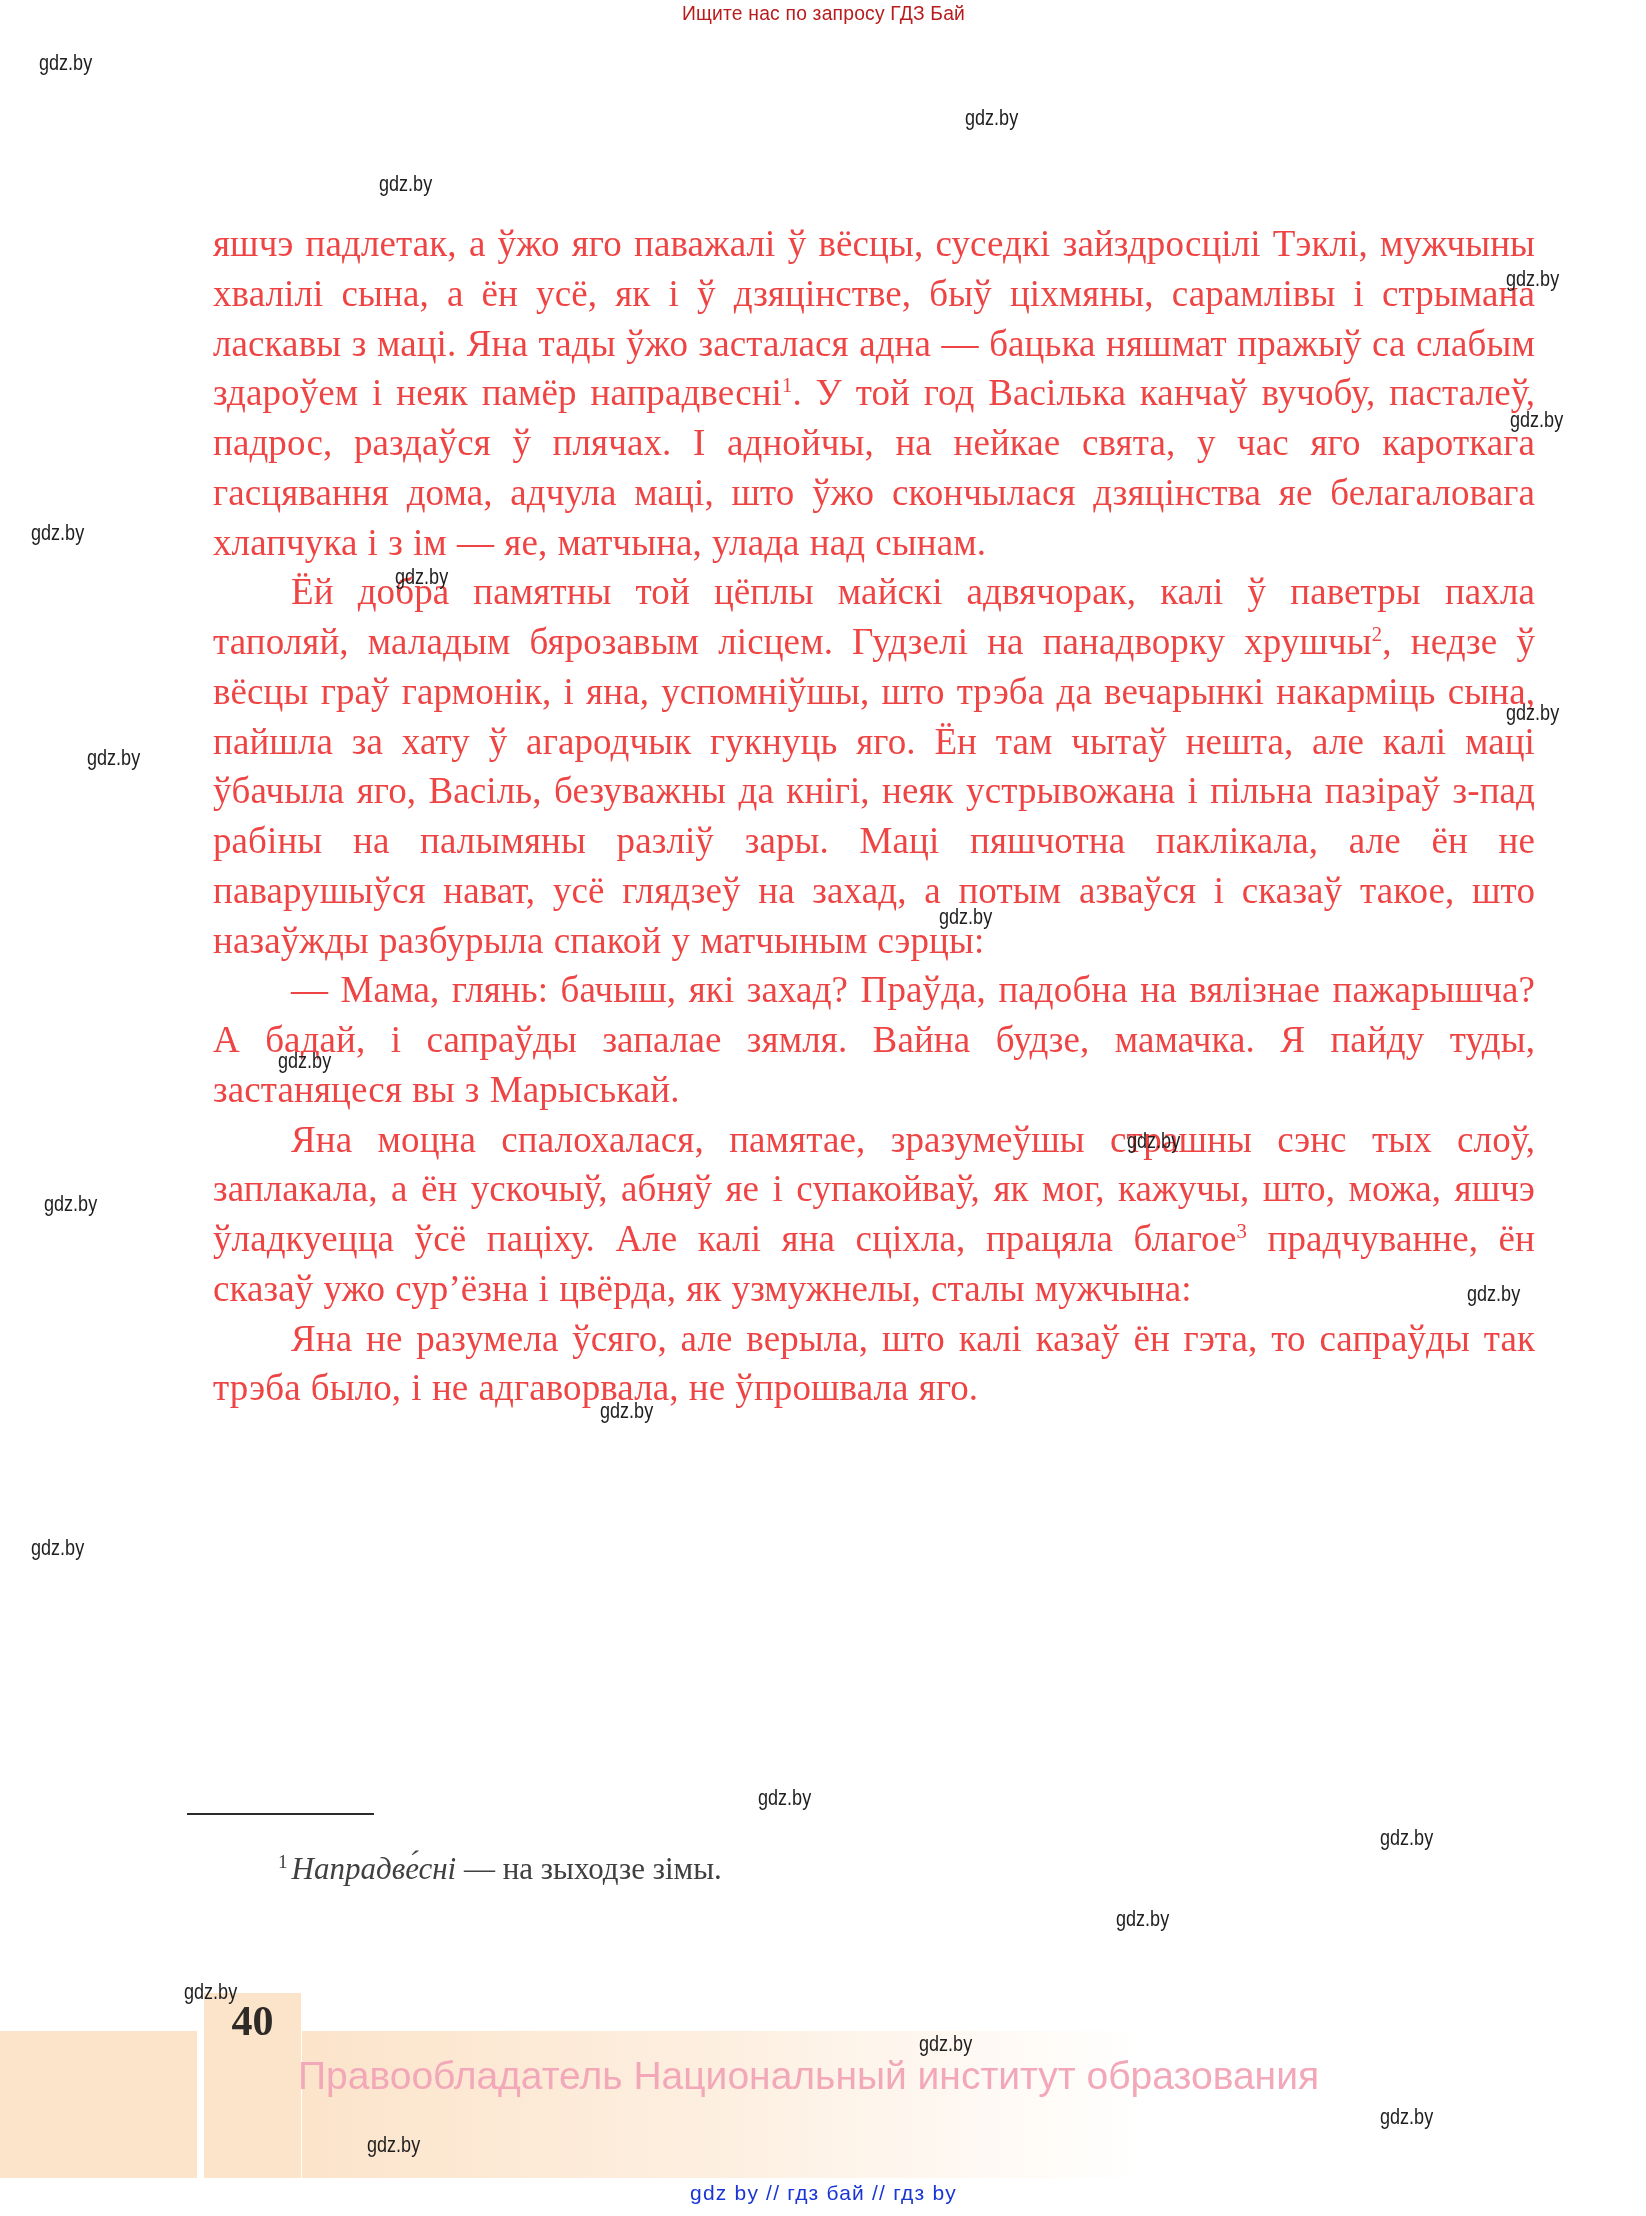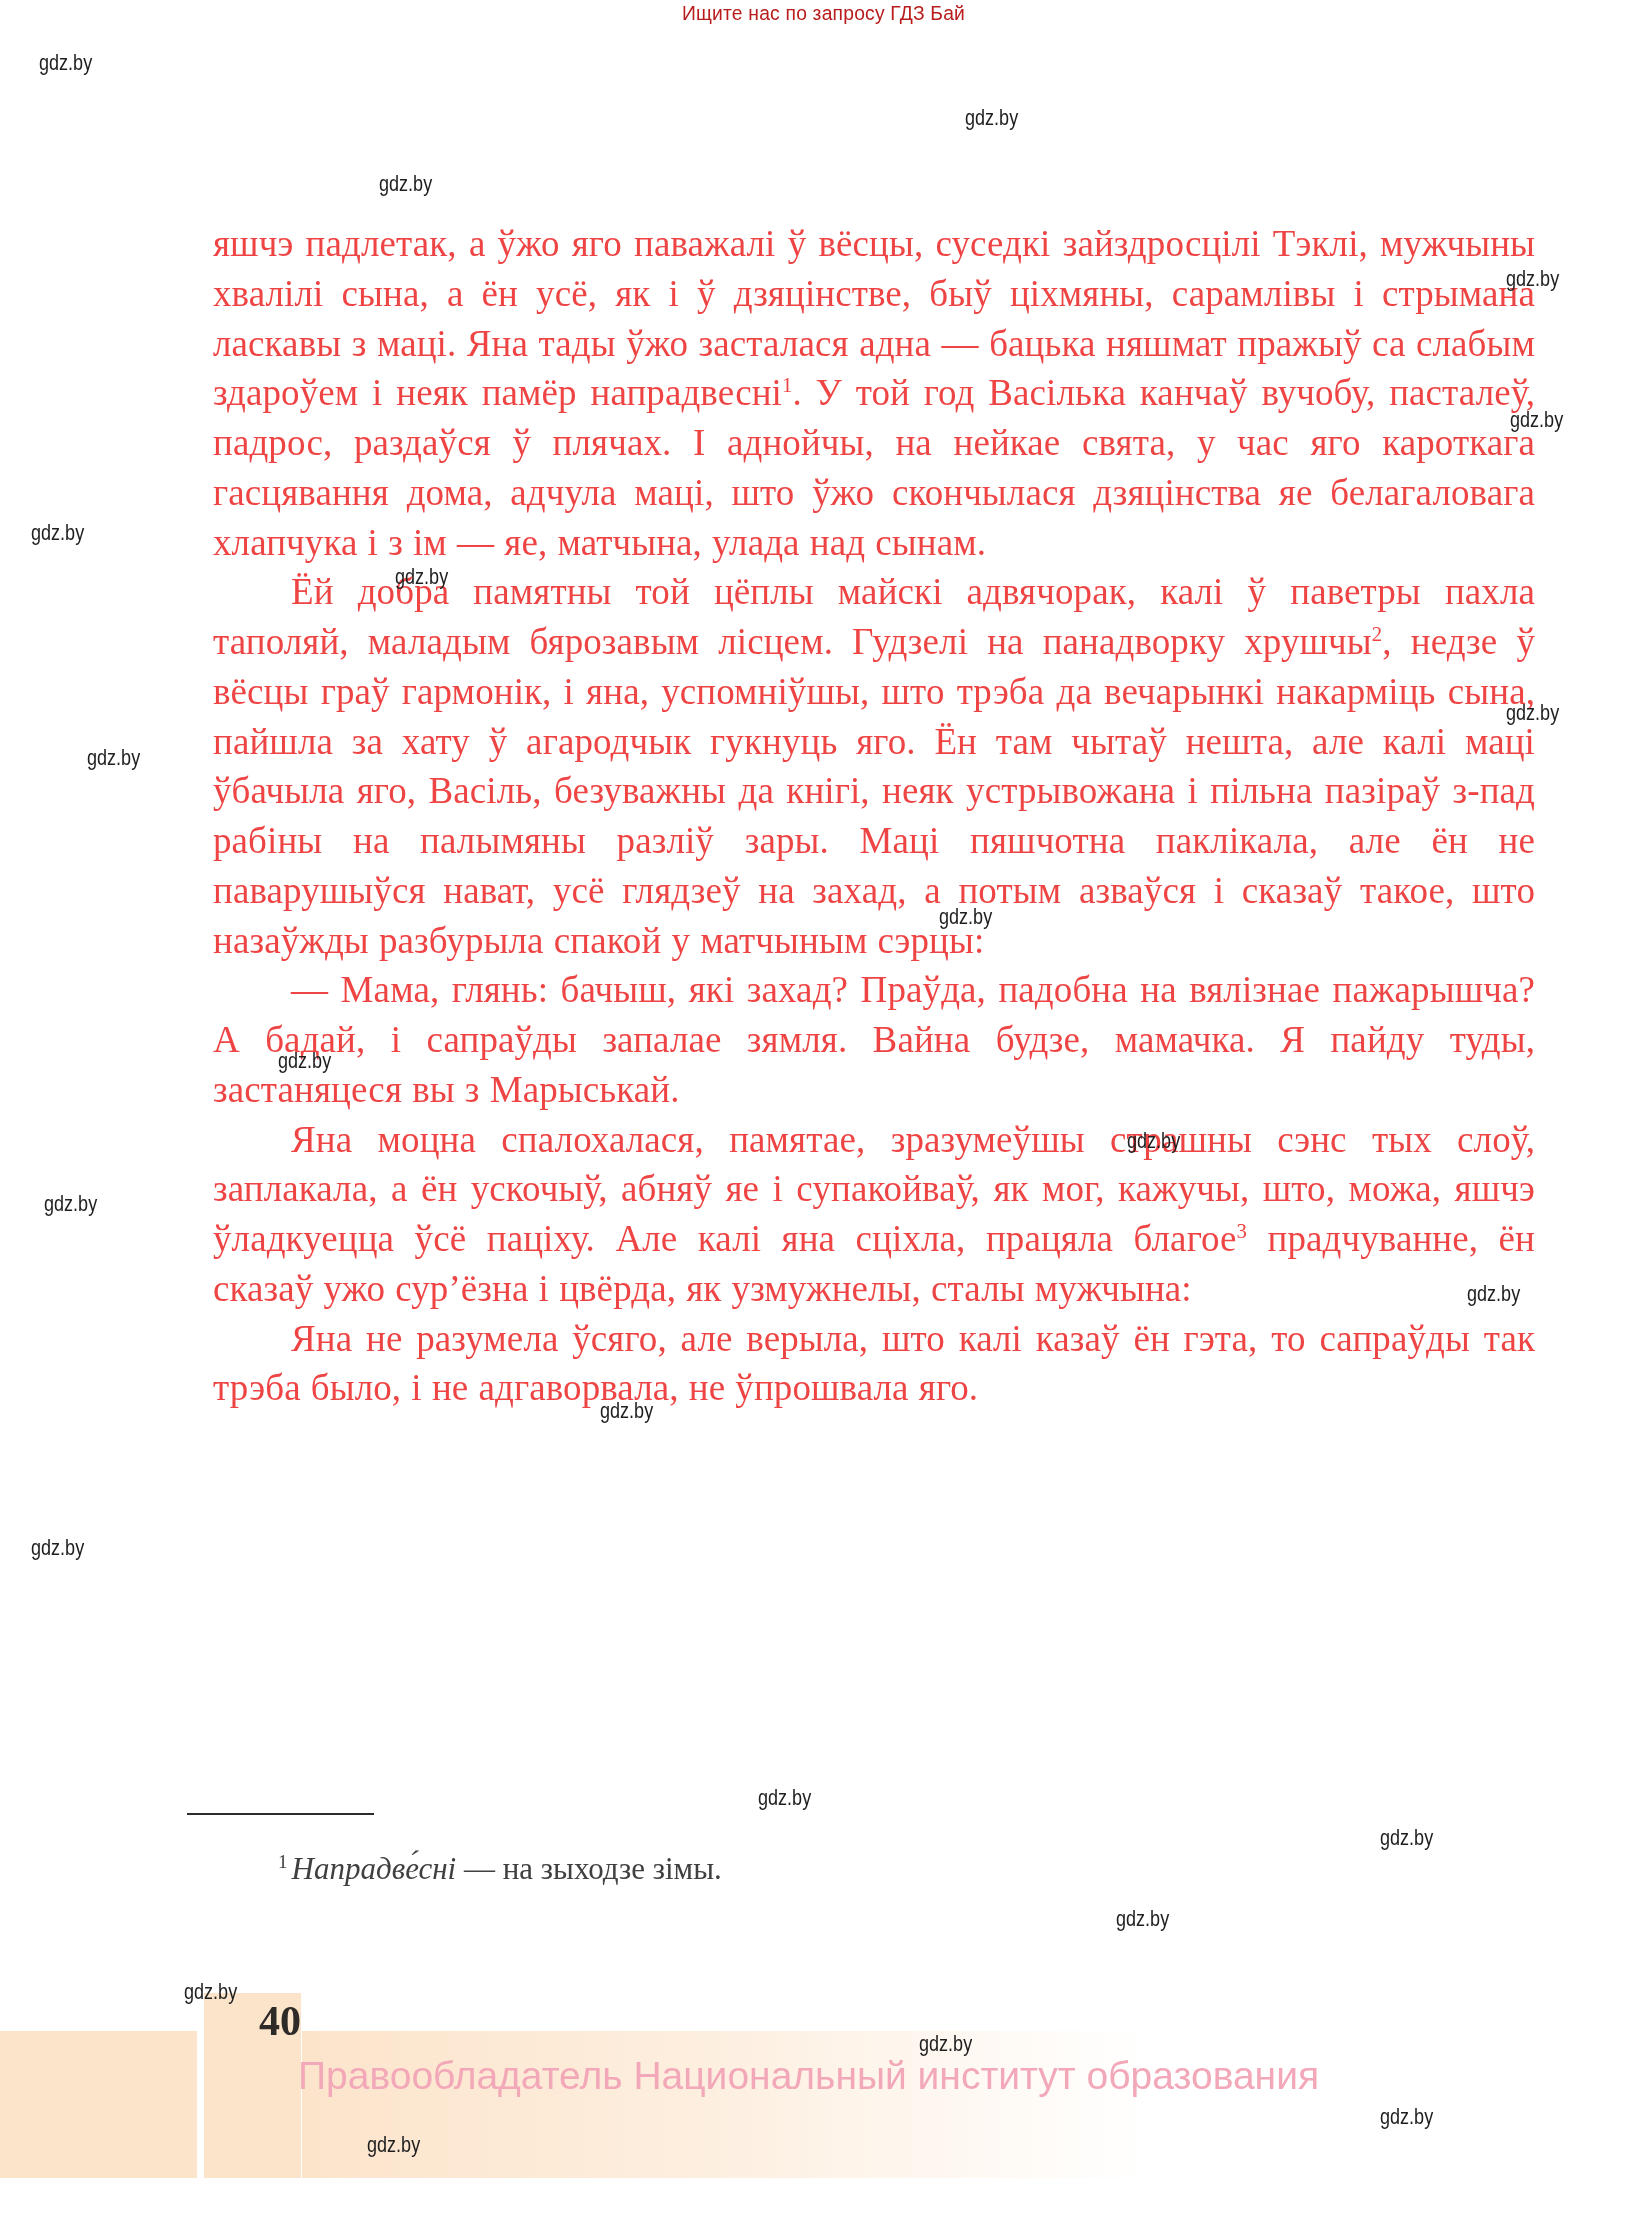--- a/index.html
+++ b/index.html
@@ -60,21 +60,21 @@
   #peach-num   { left: 204px; top: 1993px; width: 97px; height: 185px; }
   #peach-right { left: 302px; top: 2031px; width: 846px; height: 147px;
                  background: linear-gradient(90deg,#fce4cb 0%,#fdeede 45%,#ffffff 100%); }
 
   
   #page-number {
     position: absolute;
     left: 204px;
     top: 1997px;
     width: 97px;
-    text-align: right;
+    text-align: center;
     font-family: "Liberation Serif", serif;
     font-size: 42px;
     font-weight: 700;
     color: #2e2a27;
   }
 
   
   #copyright-line {
     position: absolute;
     left: 298px;
@@ -205,15 +205,16 @@
       <div class="wm" style="left: 31px; top: 1535px;">gdz.by</div>
       <div class="wm" style="left: 758px; top: 1785px;">gdz.by</div>
       <div class="wm" style="left: 1380px; top: 1825px;">gdz.by</div>
       <div class="wm" style="left: 1116px; top: 1906px;">gdz.by</div>
       <div class="wm" style="left: 184px; top: 1979px;">gdz.by</div>
       <div class="wm" style="left: 919px; top: 2031px;">gdz.by</div>
       <div class="wm" style="left: 1380px; top: 2104px;">gdz.by</div>
       <div class="wm" style="left: 367px; top: 2132px;">gdz.by</div>
     </div>
 
+  <div id="promo-footer">gdz by  //  гдз бай  //  гдз by</div>
 
 </div>
 
 
 </body></html>

